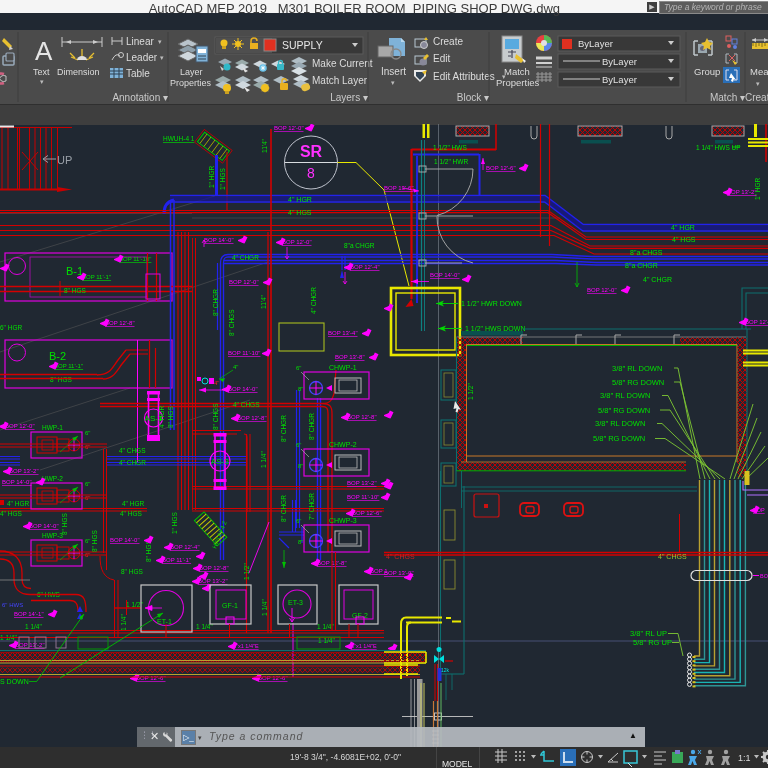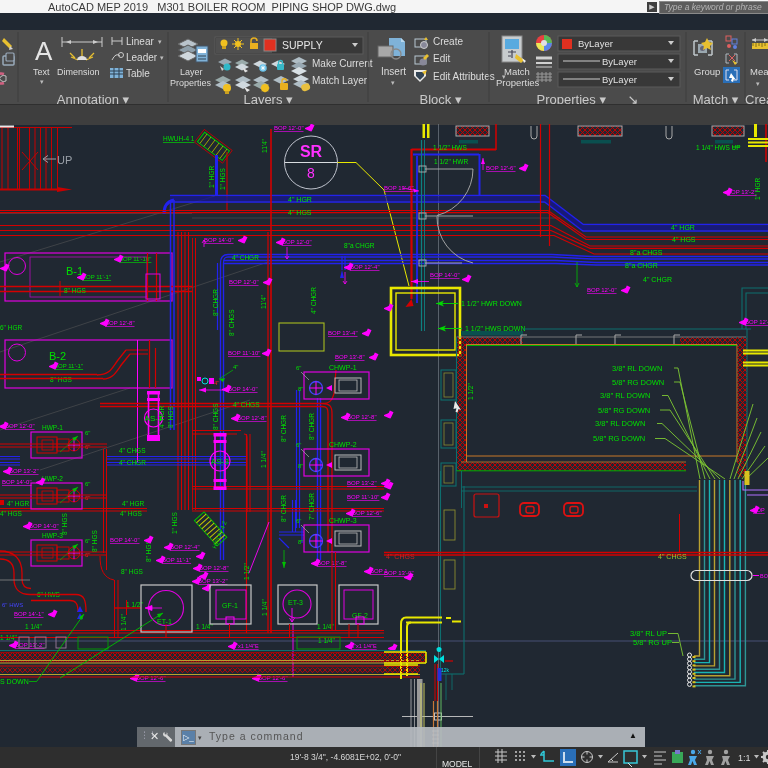--- a/index.html
+++ b/index.html
@@ -1,25 +1,25 @@
 <!DOCTYPE html>
 <html><head>
 <meta charset="utf-8">
 <style>
   html,body{margin:0;padding:0;width:768px;height:768px;overflow:hidden;background:#202832;font-family:"Liberation Sans",sans-serif;}
   #app{position:relative;width:768px;height:768px;}
   .abs{position:absolute;}
   #titlebar{left:0;top:0;width:768px;height:13px;background:#f5f5f5;}
-  #titletext{left:0;top:1px;width:560px;text-align:left;font-size:11px;color:#3a3a3a;margin-left:48px;}
+  #titletext{left:0;top:1px;width:560px;text-align:right;font-size:13px;color:#3a3a3a;}
   #searchbox{left:659px;top:1px;width:109px;height:11px;background:#5c5c5c;border:1px solid #8a8a8a;color:#b5b5b5;font-style:italic;font-size:8.5px;line-height:11px;padding-left:4px;}
   #searcharr{left:647px;top:2px;width:10px;height:10px;background:#3f3f3f;color:#ccc;font-size:7px;line-height:10px;text-align:center;}
   #menubar{left:0;top:13px;width:768px;height:17px;background:#434343;color:#d6d6d6;font-size:9px;}
   .mitem{position:absolute;top:4px;}
   #ribbon{left:0;top:30px;width:768px;height:74px;background:#4b4b4b;}
-  .plabel{position:absolute;top:62px;height:12px;font-size:13px;color:#c9c9c9;text-align:center;}
+  .plabel{position:absolute;top:62px;height:12px;font-size:10px;color:#c9c9c9;text-align:right;}
   #filestrip{left:0;top:104px;width:768px;height:20px;background:#3e3e3e;border-top:1px solid #2f2f2f;}
   #cmdbar{left:137px;top:727px;width:508px;height:20px;background:rgba(182,187,192,0.92);}
   #cmdgrip{position:absolute;left:0;top:0;width:38px;height:20px;background:#63686d;color:#e8e8e8;}
   #statusbar{left:0;top:747px;width:768px;height:21px;background:#2e2e2e;color:#d8d8d8;font-size:8.5px;}
 </style>
 </head>
 <body>
 <div id="app">
   <div class="abs" id="titlebar"></div>
   <div class="abs" id="titletext">AutoCAD MEP 2019&nbsp;&nbsp;&nbsp;M301 BOILER ROOM&nbsp; PIPING SHOP DWG.dwg</div>
@@ -259,22 +259,21 @@
           <line x1="752" y1="10" x2="768" y2="10" stroke-width="1"></line>
           <rect x="752" y="13" width="16" height="6" fill="#e8c030" stroke="none"></rect>
           <path d="M753,13 v3 M756,13 v4 M759,13 v3 M762,13 v4 M765,13 v3" stroke="#6a5a10" stroke-width="0.8"></path>
         </g>
       <path d="M752,10 l4,-2 v4 z M768,10 l-4,-2 v4 z" fill="#ccc"></path>
       <text x="750" y="45" font-size="9.5" fill="#dcdcdc">Meas</text>
         <text x="756" y="56" font-size="7" fill="#bbb">▾</text>
     </svg>
     <div class="plabel" style="left:18px;width:150px">Annotation ▾</div>
     <div class="plabel" style="left:168px;width:200px">Layers ▾</div>
-    <div class="plabel" style="left:380px;width:121px">Block ▾</div>
-    <div class="plabel" style="left:489px;width:197px">Properties ▾&nbsp;&nbsp;&nbsp;&nbsp;&nbsp;&nbsp;↘</div>
+    <div class="plabel" style="left:368px;width:121px">Block ▾</div>
     <div class="plabel" style="left:686px;width:59px">Match ▾</div>
     <div class="plabel" style="left:745px;width:23px">Create</div>
 </div>
   <div class="abs" id="filestrip"></div>
   <svg class="abs" style="left:0;top:124px" width="768" height="644" viewBox="0 124 768 644" xmlns="http://www.w3.org/2000/svg">
       <defs>
 <pattern id="hx" width="7" height="7" patternUnits="userSpaceOnUse">
   <path d="M0,0 l7,7 M7,0 l-7,7" stroke="#b40000" stroke-width="1.1" fill="none"></path>
 </pattern>
 <pattern id="hx2" width="5" height="5" patternUnits="userSpaceOnUse">
@@ -886,21 +885,21 @@
   <div class="abs" id="cmdbar">
     <div id="cmdgrip">
         <span style="position:absolute;left:3px;top:3px;font-size:9px;color:#aab;letter-spacing:-1px">⋮⋮</span>
         <span style="position:absolute;left:13px;top:3px;font-size:11px">✕</span>
         <svg style="position:absolute;left:25px;top:4px" width="12" height="12" viewBox="0 0 12 12">
           <path d="M2.5,1 a2.5,2.5 0 0 0 1,4.8 L8,10.5 a1.5,1.5 0 0 0 2,-2 L5.3,4 A2.5,2.5 0 0 0 4.8,1.2 L4.5,3.5 L2.8,3.2 z" fill="#d8d8d8"></path>
         </svg>
       </div>
     <span style="position:absolute;left:44px;top:3px;width:13px;height:13px;background:#5a80a8;border:1px solid #777;color:#fff;font-size:8px;text-align:center;line-height:13px">▷_</span>
     <span style="position:absolute;left:61px;top:7px;font-size:7px;color:#444">▾</span>
-    <span style="position:absolute;left:72px;top:3px;font-size:10.5px;color:#555;letter-spacing:1px">Type a command</span>
+    <span style="position:absolute;left:72px;top:3px;font-style:italic;font-size:10.5px;color:#555;letter-spacing:1px">Type a command</span>
     <span style="position:absolute;left:492px;top:4px;font-size:8px;color:#111">▲</span>
 </div>
   <div class="abs" id="statusbar">
     <span style="position:absolute;left:290px;top:5px">19'-8 3/4", -4.6081E+02, 0'-0"</span>
     <span style="position:absolute;left:436px;top:0;width:1px;height:21px;background:#444"></span>
     <span style="position:absolute;left:442px;top:12px;color:#e8e8e8">MODEL</span>
     <span style="position:absolute;left:479px;top:0;width:1px;height:21px;background:#444"></span>
     <svg style="position:absolute;left:487px;top:0" width="281" height="21" viewBox="0 0 271 21" xmlns="http://www.w3.org/2000/svg">
       <g stroke="#c8c8c8" fill="none">
         <path d="M3,5 h12 M3,9 h12 M3,13 h12 M6,2 h0 M6,2 v14 M10,2 v14"></path>

